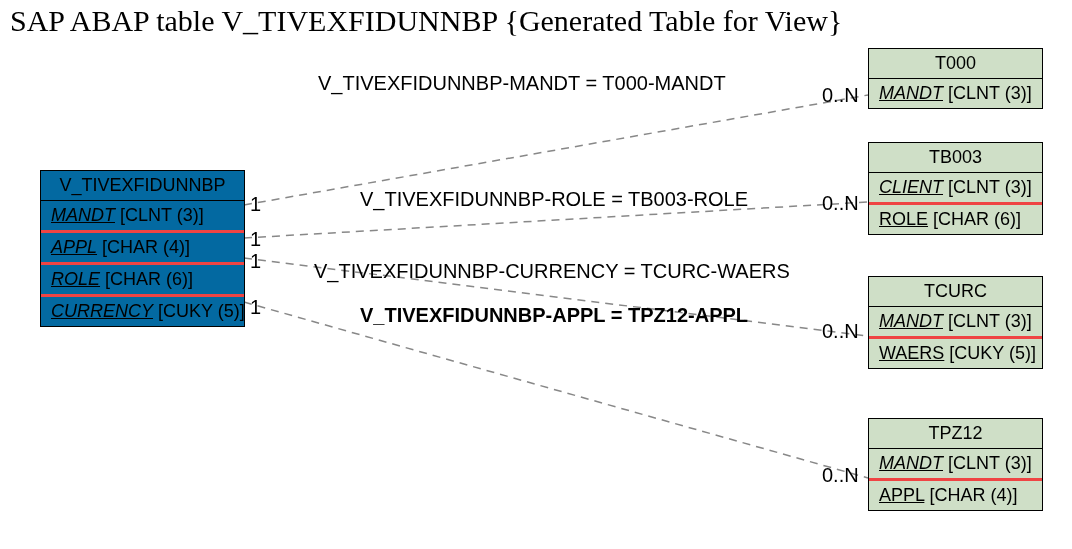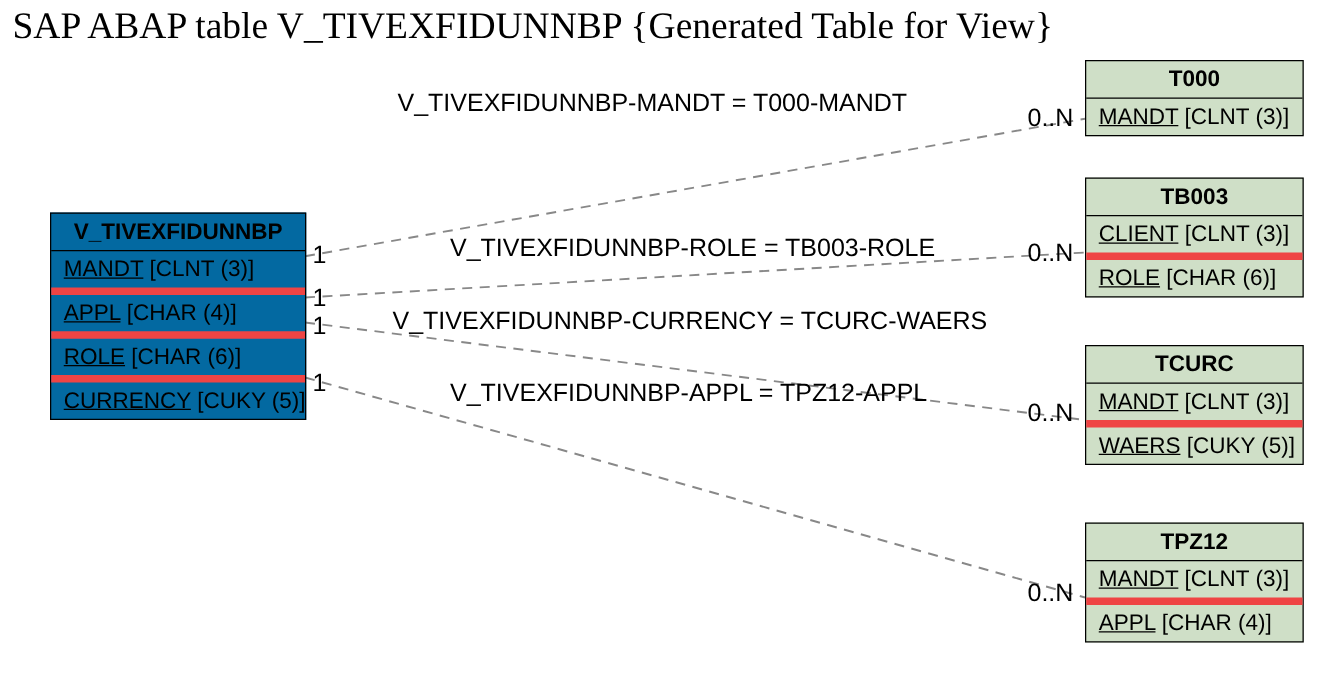--- a/index.html
+++ b/index.html
@@ -26,38 +26,38 @@
     font-size: 30px;
   }
   .entity {
     position: absolute;
     border: 1px solid #000;
     box-sizing: border-box;
   }
   .entity .hdr {
     border-bottom: 1px solid #000;
     text-align: center;
-    font-weight: bold;
+    font-weight: normal;
     padding: 4px 18px;
   }
   .entity .row {
-    border-bottom: 6px solid #ef4444;
+    border-bottom: 3px solid #ef4444;
     padding: 4px 10px;
     white-space: nowrap;
   }
   .entity .row:last-child {
     border-bottom: none;
   }
   .src {
     background: #0369a1;
   }
   .tgt {
     background: #cfdfc7;
   }
-  .ital { }
+  .ital { font-style: italic; }
   .und  { text-decoration: underline; }
   svg.lines {
     position: absolute;
     left: 0; top: 0;
     width: 1072px;
     height: 549px;
     pointer-events: none;
   }
   .lbl {
     position: absolute;
@@ -142,22 +142,22 @@
       <span>[CLNT (3)]</span>
     </div>
     <div class="row">
       <span class="und">APPL</span>
       <span>[CHAR (4)]</span>
     </div>
   </div>
 
   <div class="lbl" style="left:318px; top:72px;">V_TIVEXFIDUNNBP-MANDT = T000-MANDT</div>
   <div class="lbl" style="left:360px; top:188px;">V_TIVEXFIDUNNBP-ROLE = TB003-ROLE</div>
-  <div class="lbl" style="left:314px; top:246px;">V_TIVEXFIDUNNBP-CURRENCY = TCURC-WAERS</div>
-  <div class="lbl" style="left:360px; top:304px;">V_TIVEXFIDUNNBP-APPL = TPZ12-APPL</div>
+  <div class="lbl" style="left:314px; top:260px;">V_TIVEXFIDUNNBP-CURRENCY = TCURC-WAERS</div>
+  <div class="lbl" style="left:360px; top:304px;font-weight:bold;">V_TIVEXFIDUNNBP-APPL = TPZ12-APPL</div>
 
   <div class="card" style="left:250px; top:193px;">1</div>
   <div class="card" style="left:250px; top:228px;">1</div>
   <div class="card" style="left:250px; top:250px;">1</div>
   <div class="card" style="left:250px; top:296px;">1</div>
 
   <div class="card" style="left:822px; top:84px;">0..N</div>
   <div class="card" style="left:822px; top:192px;">0..N</div>
   <div class="card" style="left:822px; top:320px;">0..N</div>
   <div class="card" style="left:822px; top:464px;">0..N</div>

